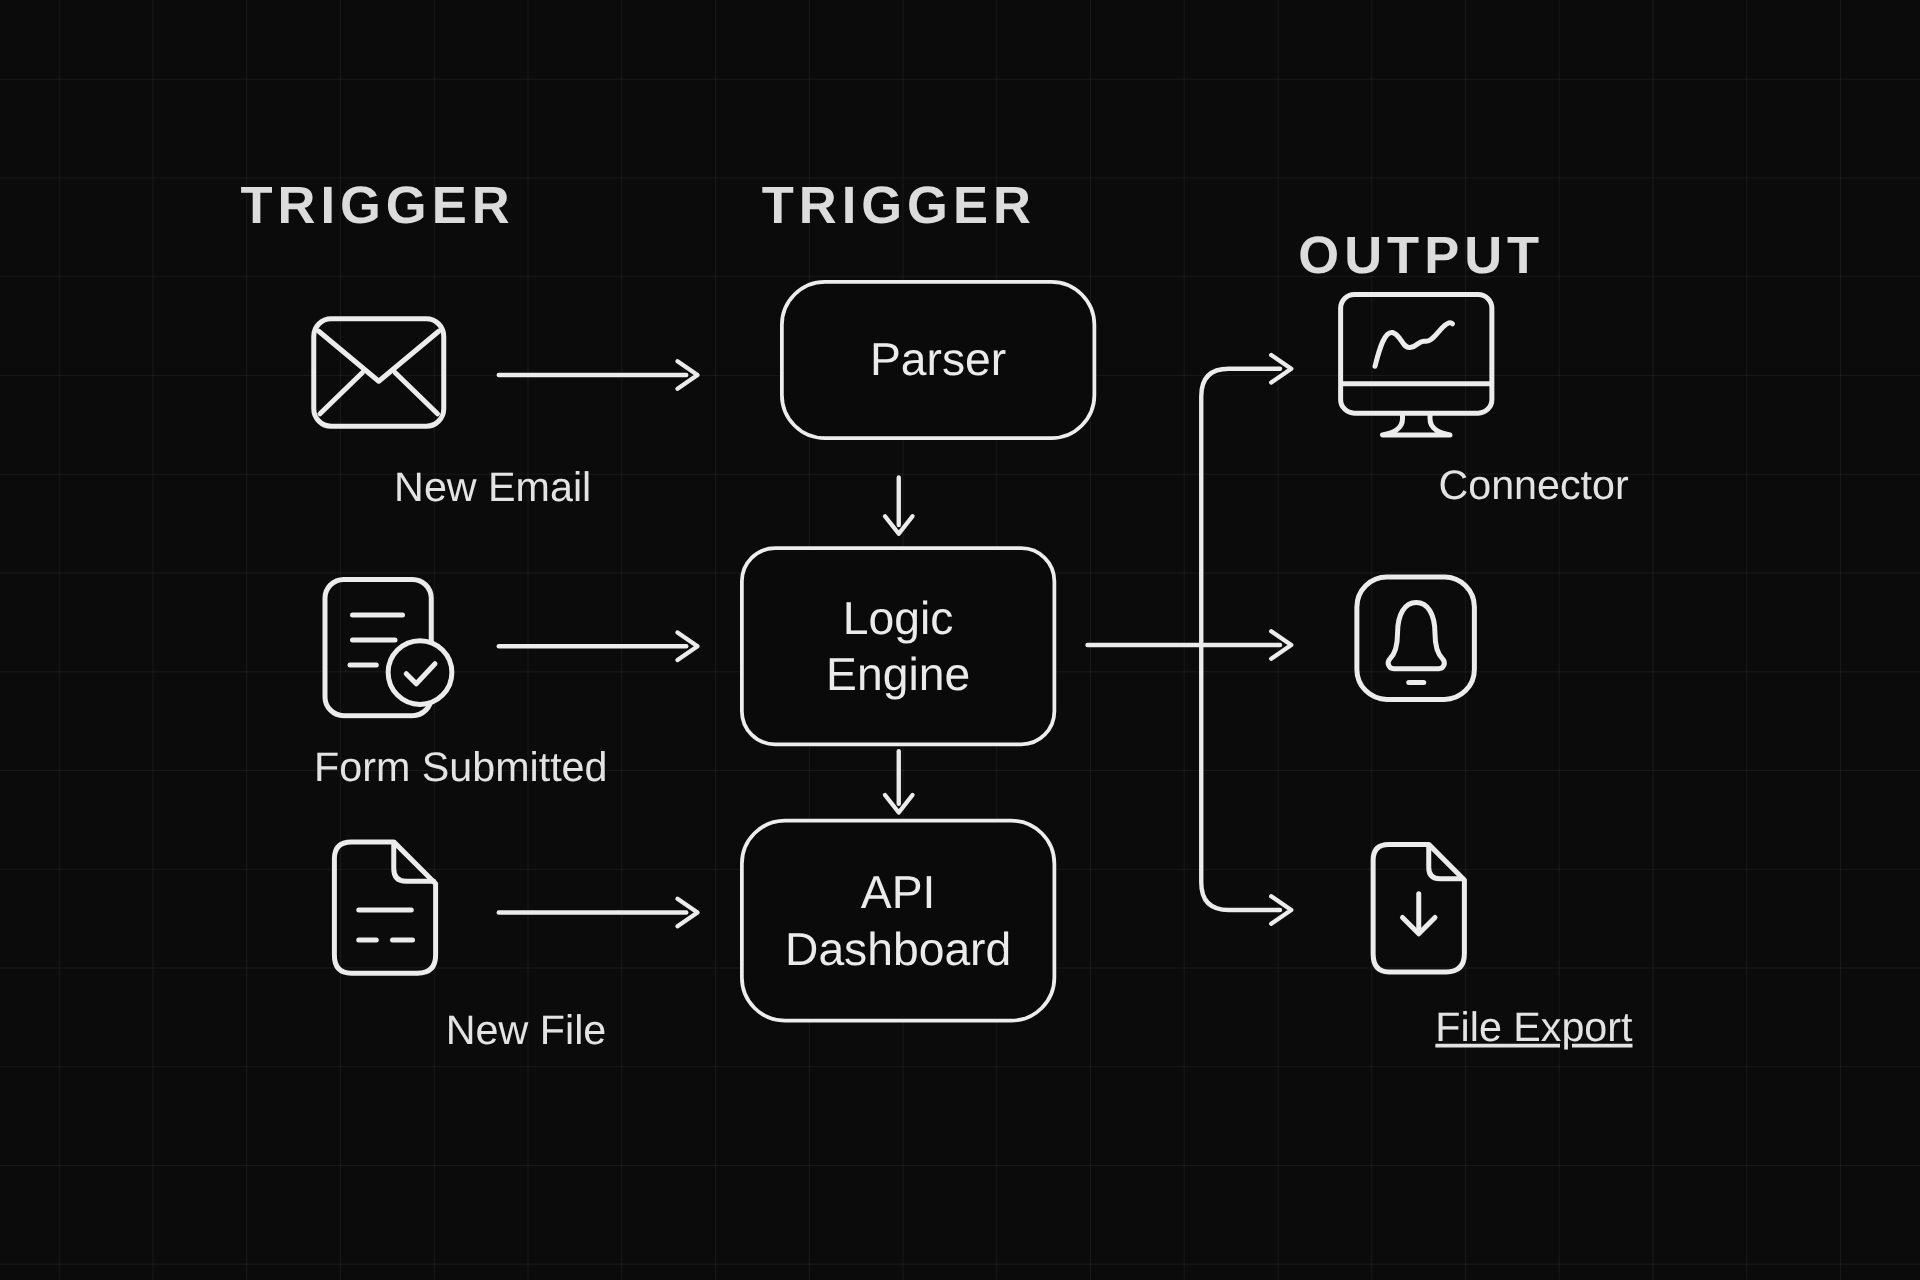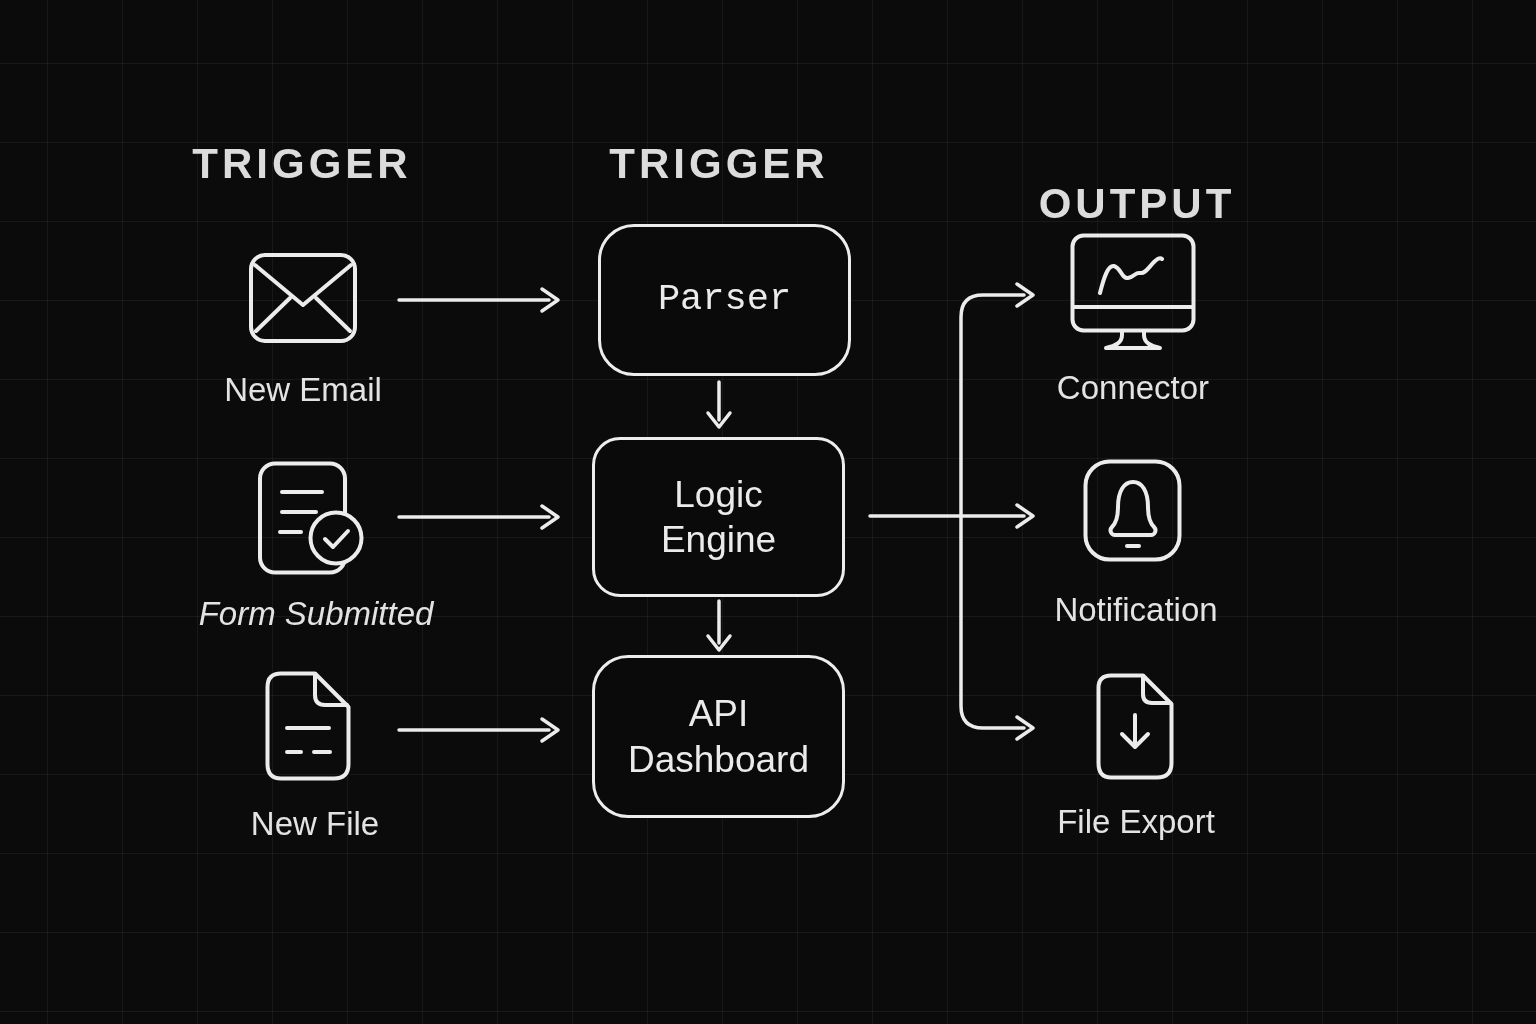--- a/index.html
+++ b/index.html
@@ -26,21 +26,21 @@
     width: 320px;
     text-align: center;
     font-size: 42px;
     font-weight: 700;
     letter-spacing: 4px;
     color: #dcdcdc;
   }
   .node-label {
     position: absolute;
     width: 340px;
-    text-align: center;
+    text-align: right;
     font-size: 33px;
     font-weight: 400;
     color: #e3e3e3;
   }
   .action-box {
     position: absolute;
     width: 253px;
     border: 3px solid #ededed;
     border-radius: 36px;
     background: #0a0a0a;
@@ -141,24 +141,24 @@
     <svg width="86" height="110" viewBox="0 0 86 110">
       <path d="M16 2.5 H50 L83.5 36 V93 Q83.5 107.5 69 107.5 H16 Q2.5 107.5 2.5 93 V16 Q2.5 2.5 16 2.5 Z"></path>
       <path d="M50 3 V24 Q50 34 60 34 H82"></path>
       <path d="M22 57 H64"></path>
       <path d="M22 81 H36"></path>
       <path d="M49 81 H65"></path>
     </svg>
   </div>
 
   <div class="node-label" style="left:133px; top:371px;">New Email</div>
-  <div class="node-label" style="left:146px; top:595px;font-style:italic;">Form Submitted</div>
+  <div class="node-label" style="left:146px; top:595px;">Form Submitted</div>
   <div class="node-label" style="left:145px; top:805px;">New File</div>
 
-  <div class="action-box" style="left:598px; top:224px; height:152px;font-family:Liberation Mono, monospace;">Parser</div>
+  <div class="action-box" style="left:624px; top:224px; height:128px;">Parser</div>
   <div class="action-box" style="left:592px; top:437px; height:160px;border-radius:28px;">Logic
 Engine</div>
   <div class="action-box" style="left:592px; top:655px; height:163px;">API
 Dashboard</div>
 
   <div class="icon" style="left:1070px; top:233px;">
     <svg width="126" height="122" viewBox="0 0 126 122">
       <rect x="2.5" y="2.5" width="121" height="95" rx="11"></rect>
       <path d="M3 74 H123"></path>
       <path d="M30 60 C34 44 38 32 44 33 C51 35 52 46 58 45 C65 44 65 39 70 40 C75 41 79 34 84 29 C87 26 90 24 92 26"></path>
@@ -177,16 +177,15 @@
   <div class="icon" style="left:1096px; top:673px;">
     <svg width="78" height="107" viewBox="0 0 78 107">
       <path d="M15 2.5 H47 L75.5 31 V90 Q75.5 104.5 61 104.5 H15 Q2.5 104.5 2.5 90 V15 Q2.5 2.5 15 2.5 Z"></path>
       <path d="M47 3 V21 Q47 30 56 30 H74"></path>
       <path d="M39 42 V73"></path>
       <path d="M26 61 L39 74 L52 61"></path>
     </svg>
   </div>
 
   <div class="node-label" style="left:963px; top:369px;">Connector</div>
-  <div class="node-label" style="left:966px; top:591px;">Notification</div>
-  <div class="node-label" style="left:966px; top:803px;">File Export</div>
+  <div class="node-label" style="left:966px; top:803px;text-decoration:underline;">File Export</div>
 
 </div>
 
 </body></html>

